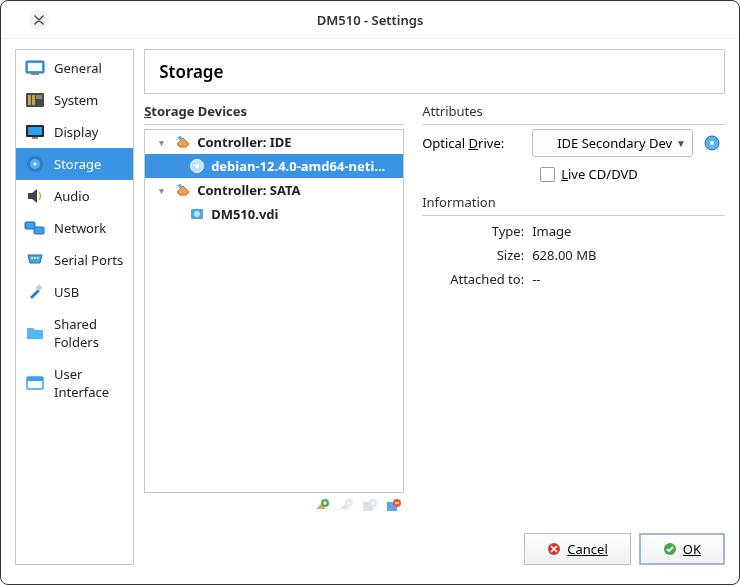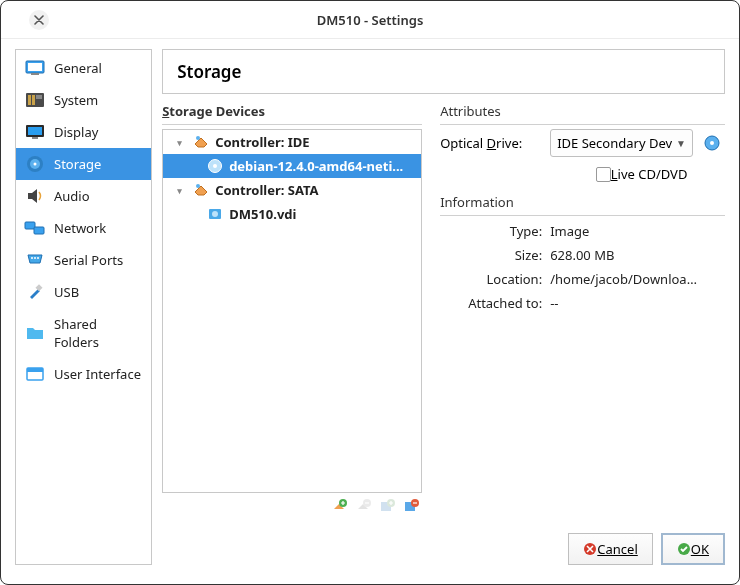--- a/index.html
+++ b/index.html
@@ -37,33 +37,33 @@
   .tree-row .ticon { width: 16px; height: 16px; flex: 0 0 16px; }
   .ellipsis { overflow: hidden; text-overflow: ellipsis; }
   
   .toolbar { display: flex; justify-content: flex-end; gap: 6px; padding: 4px 2px 0 0; }
   .tbtn { width: 18px; height: 18px; display: flex; align-items: center; justify-content: center; }
   
   .form-row { display: flex; align-items: center; margin: 4px 0 8px; }
   .form-row .lab { width: 110px; text-align: left; padding-right: 8px; }
   .select-wrap { flex: 1; display: flex; align-items: center; gap: 6px; }
   .select { flex: 1; border: 1px solid #bfbfbf; border-radius: 3px; height: 28px; display: flex; align-items: center; padding: 0 6px; background: #fdfdfd; justify-content: space-between; overflow: hidden; }
-  .select .sel-text { overflow: hidden; white-space: nowrap; }
+  .select .sel-text { overflow: hidden; white-space: nowrap; margin-left: 18px; }
   .select .arrow { color: #555; font-size: 10px; padding-left: 4px; }
   .icon-btn { width: 26px; height: 26px; border: 1px solid transparent; border-radius: 3px; display: flex; align-items: center; justify-content: center; }
   
-  .check-row { display: flex; align-items: center; margin-left: 118px; margin-bottom: 10px; justify-content: center; }
+  .check-row { display: flex; align-items: center; gap: 6px; margin-left: 118px; margin-bottom: 10px; }
   .check { width: 15px; height: 15px; border: 1px solid #999; border-radius: 2px; background: #fff; }
   
   .info-row { display: flex; margin: 6px 0; }
   .info-row .lab { width: 110px; text-align: right; padding-right: 8px; color: #222; }
   .info-row .val { flex: 1; color: #222; overflow: hidden; text-overflow: ellipsis; white-space: nowrap; }
   
   .footer { display: flex; justify-content: flex-end; gap: 8px; padding-top: 10px; }
-  .btn { border: 1px solid #bfbfbf; border-radius: 0; background: linear-gradient(#fdfdfd,#f2f2f2); padding: 5px 14px; display: flex; align-items: center; cursor: pointer; }
+  .btn { border: 1px solid #bfbfbf; border-radius: 0; background: linear-gradient(#fdfdfd,#f2f2f2); padding: 5px 22px; display: flex; align-items: center; gap: 6px; cursor: pointer; }
   .btn.ok { border: 2px solid #a0b8d0; }
   .bicon { width: 14px; height: 14px; display: inline-block; }
   .ul { text-decoration: underline; }
   svg { display: block; }
 </style>
 </head>
 <body>
 
 <div class="titlebar">
   <div class="close">
@@ -278,24 +278,20 @@
           <span><span class="ul">L</span>ive CD/DVD</span>
         </div>
         <div class="fieldset-label">Information</div>
         <div class="info-row">
             <div class="lab">Type:</div>
             <div class="val">Image</div>
           </div>
         <div class="info-row">
             <div class="lab">Size:</div>
             <div class="val">628.00 MB</div>
-          </div>
-        <div class="info-row">
-            <div class="lab">Location:</div>
-            <div class="val">/home/jacob/Downloa…</div>
           </div>
         <div class="info-row">
             <div class="lab">Attached to:</div>
             <div class="val">--</div>
           </div>
       </div>
     </div>
 
     <div class="footer">
       <div class="btn">

